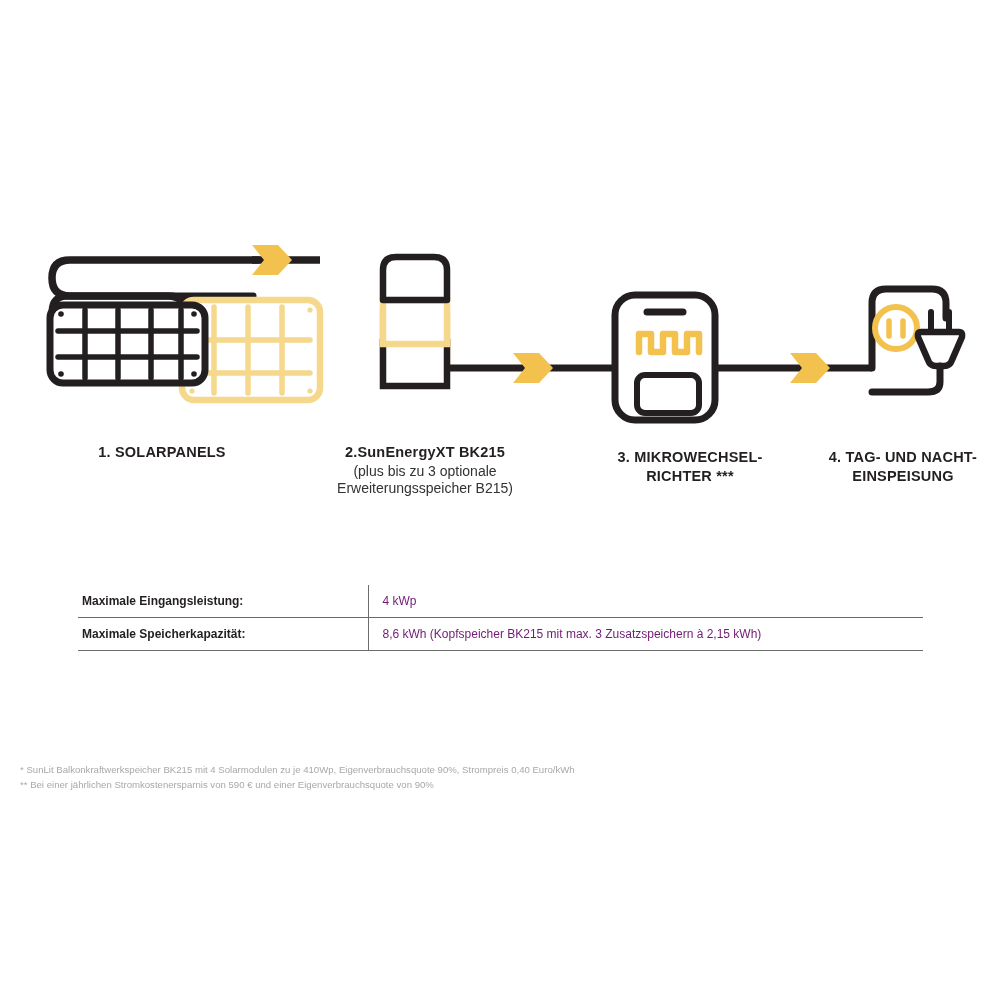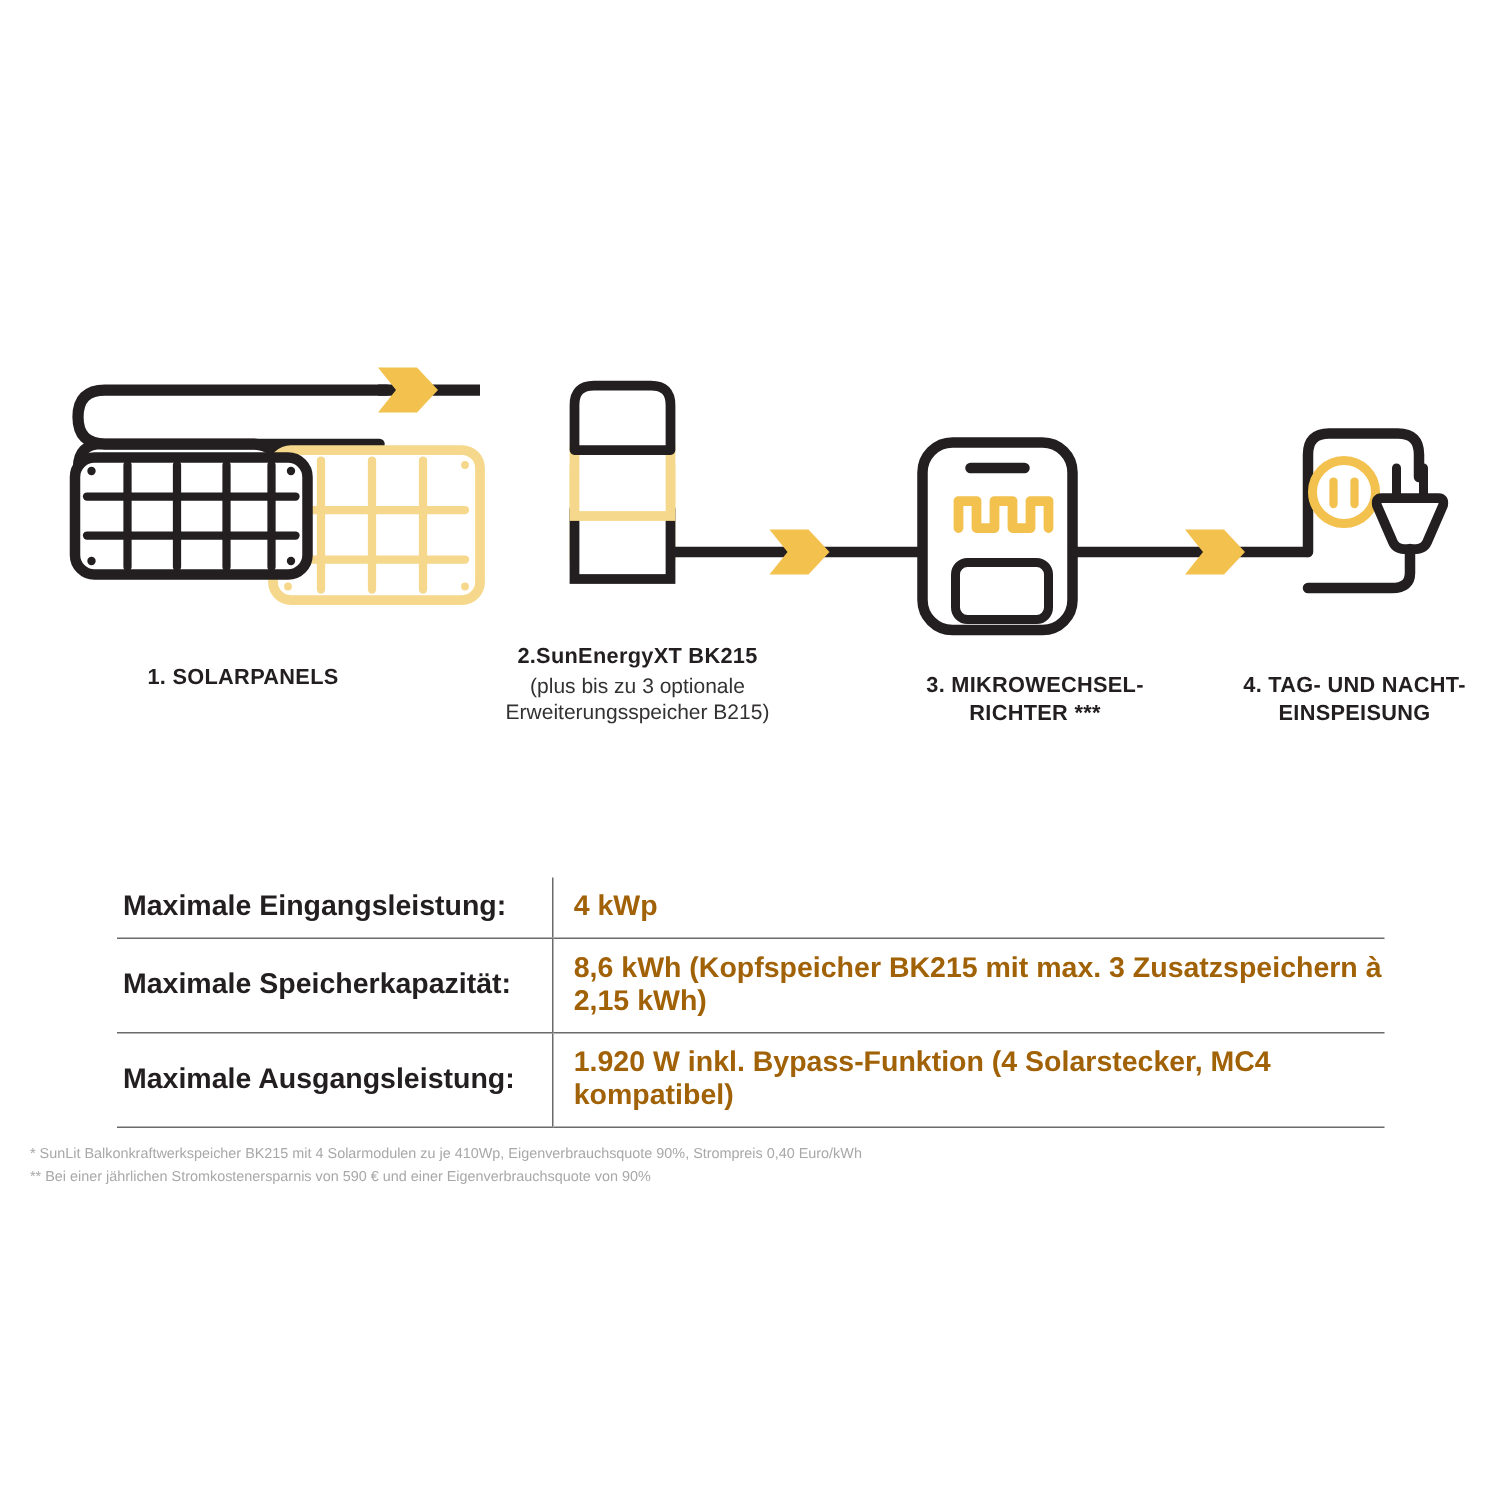--- a/index.html
+++ b/index.html
@@ -39,50 +39,50 @@
     color: #231f20;
     white-space: pre-line;
   }
   .step-sub {
     font-size: 14px;
     color: #333132;
     white-space: pre-line;
     margin-top: 1px;
   }
   #label-1 { left: 22px;  top: 443px; width: 280px; }
-  #label-2 { left: 300px; top: 429px; width: 250px; }
+  #label-2 { left: 300px; top: 443px; width: 250px; }
   #label-3 { left: 580px; top: 448px; width: 220px; text-align: center; }
   #label-4 { left: 798px; top: 448px; width: 210px; }
 
   
   #spec-table {
     position: absolute;
     left: 78px; top: 585px;
     width: 845px;
     border-collapse: collapse;
   }
   #spec-table td {
     padding: 9px 0 9px 0;
-    font-size: 19px;
+    font-size: 12px;
     vertical-align: middle;
     border-bottom: 1.4px solid #6b6b6b;
     margin-left: 24px;
   }
   #spec-table tr:first-child td { border-top: none; }
   #spec-table td.k {
     font-weight: bold;
     width: 290px;
     color: #231f20;
     padding-left: 4px;
   }
   #spec-table td.v {
     padding-left: 14px;
     border-left: 1.2px solid #6b6b6b;
-    color: #a16207;
-    font-weight: bold;
+    color: #701a75;
+    font-weight: normal;
   }
 
   
   #footnotes {
     position: absolute;
     left: 20px; top: 763px;
     width: 940px;
     color: #a8a8a8;
     font-size: 9.6px;
     line-height: 1.52;
@@ -254,24 +254,20 @@
   <table id="spec-table">
     <tbody>
       <tr>
         <td class="k">Maximale Eingangsleistung:</td>
         <td class="v">4 kWp</td>
       </tr>
       <tr>
         <td class="k">Maximale Speicherkapazität:</td>
         <td class="v">8,6 kWh (Kopfspeicher BK215 mit max. 3 Zusatzspeichern à 2,15 kWh)</td>
       </tr>
-      <tr>
-        <td class="k">Maximale Ausgangsleistung:</td>
-        <td class="v">1.920 W inkl. Bypass-Funktion (4 Solarstecker, MC4 kompatibel)</td>
-      </tr>
     </tbody>
   </table>
 
   <div id="footnotes">
     <div class="fn">* SunLit Balkonkraftwerkspeicher BK215 mit 4 Solarmodulen zu je 410Wp, Eigenverbrauchsquote 90%, Strompreis 0,40 Euro/kWh</div>
     <div class="fn">** Bei einer jährlichen Stromkostenersparnis von 590 € und einer Eigenverbrauchsquote von 90%</div>
   </div>
 
 </div>
 

